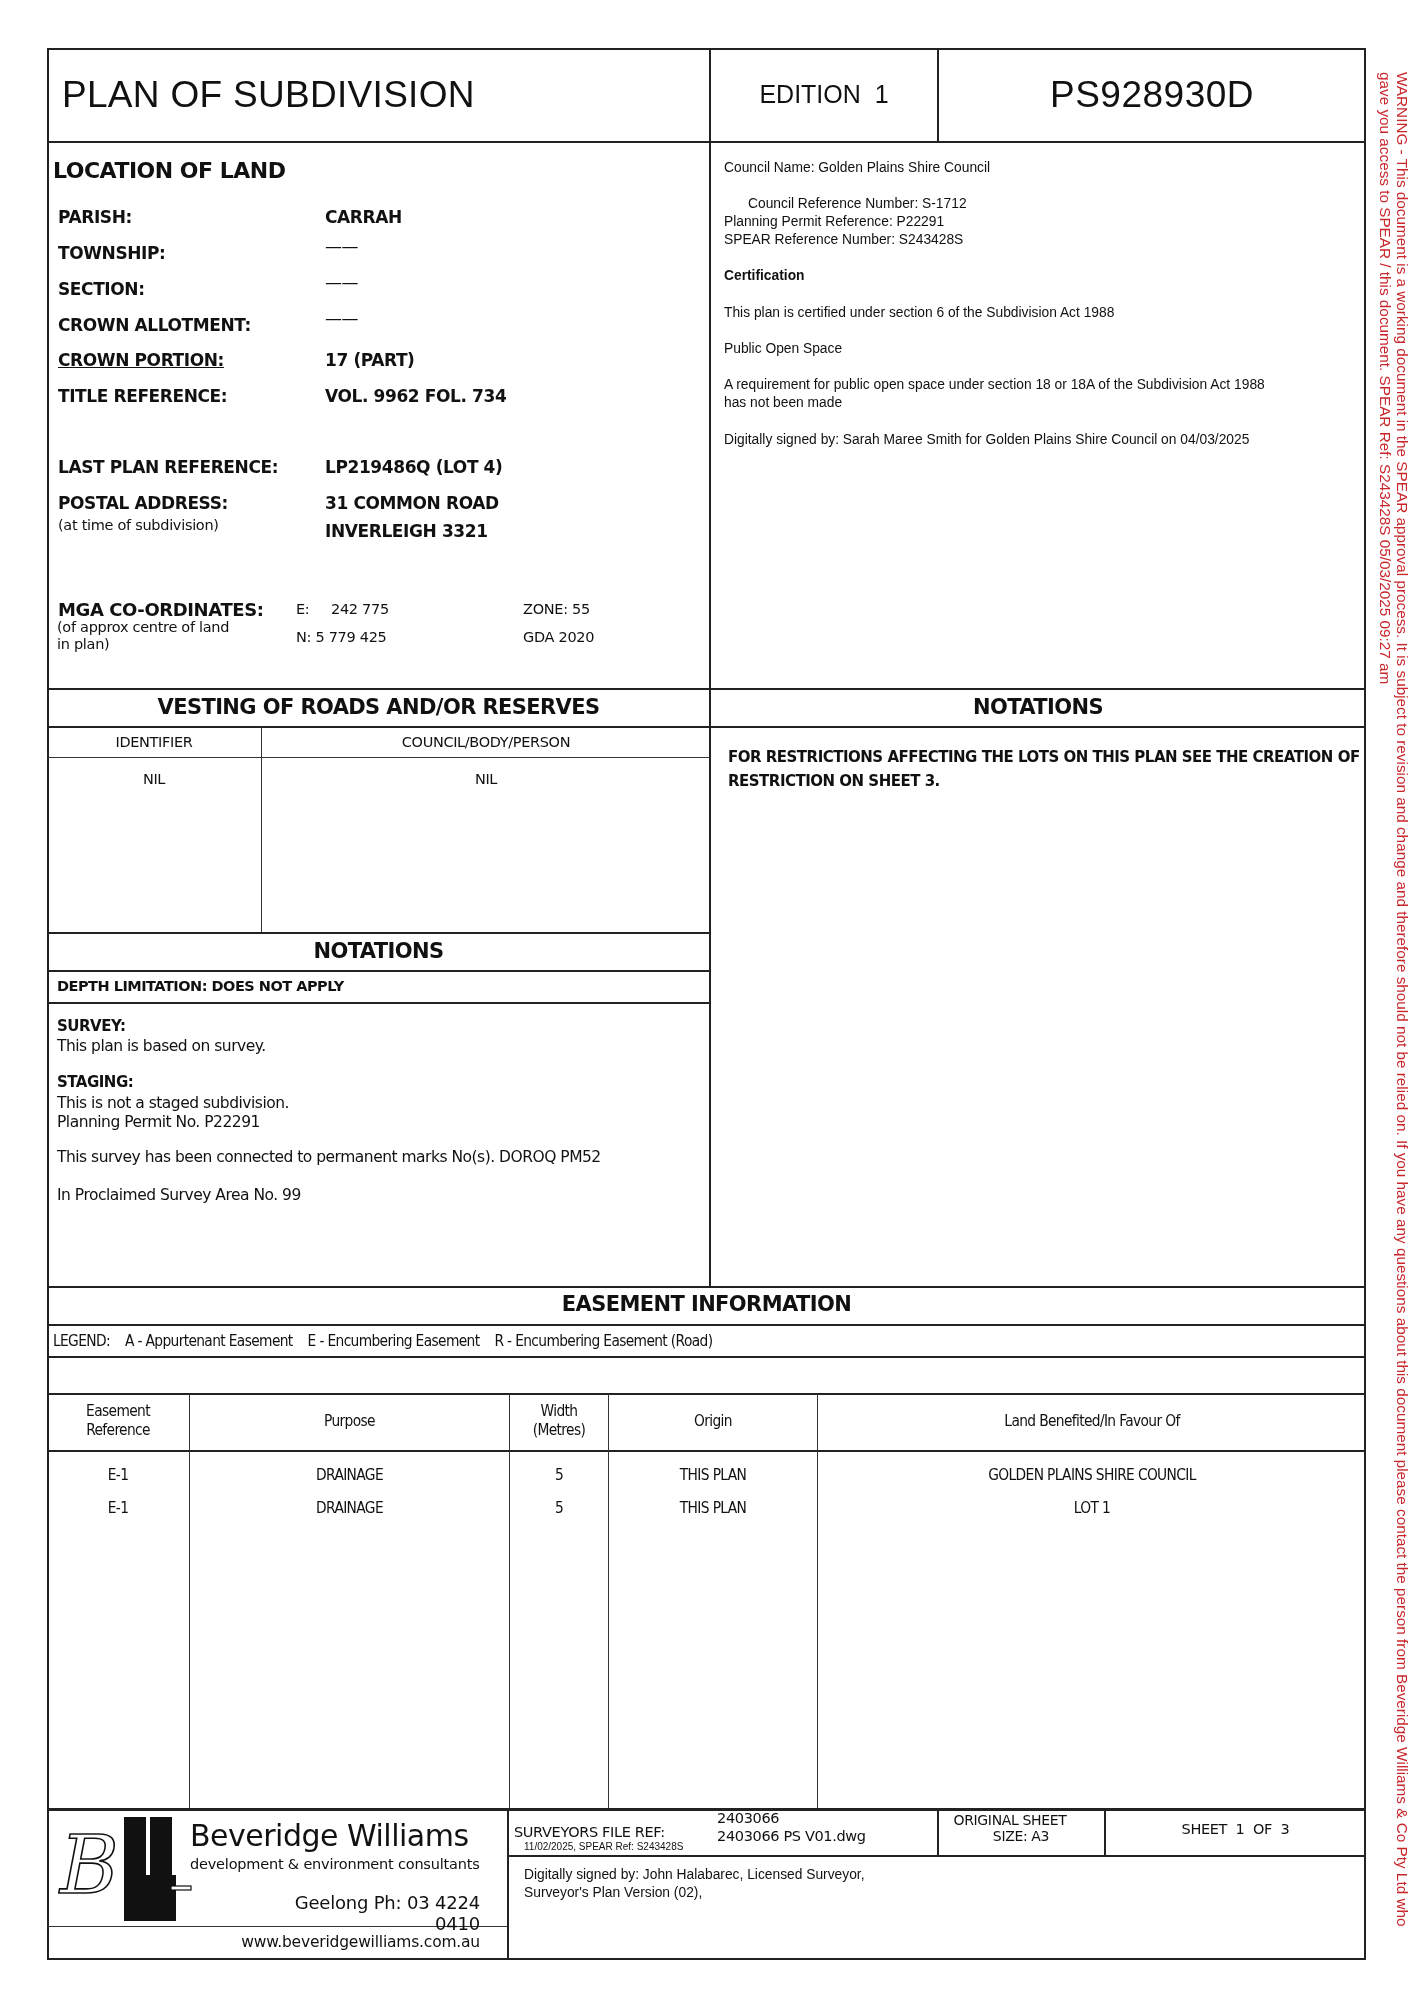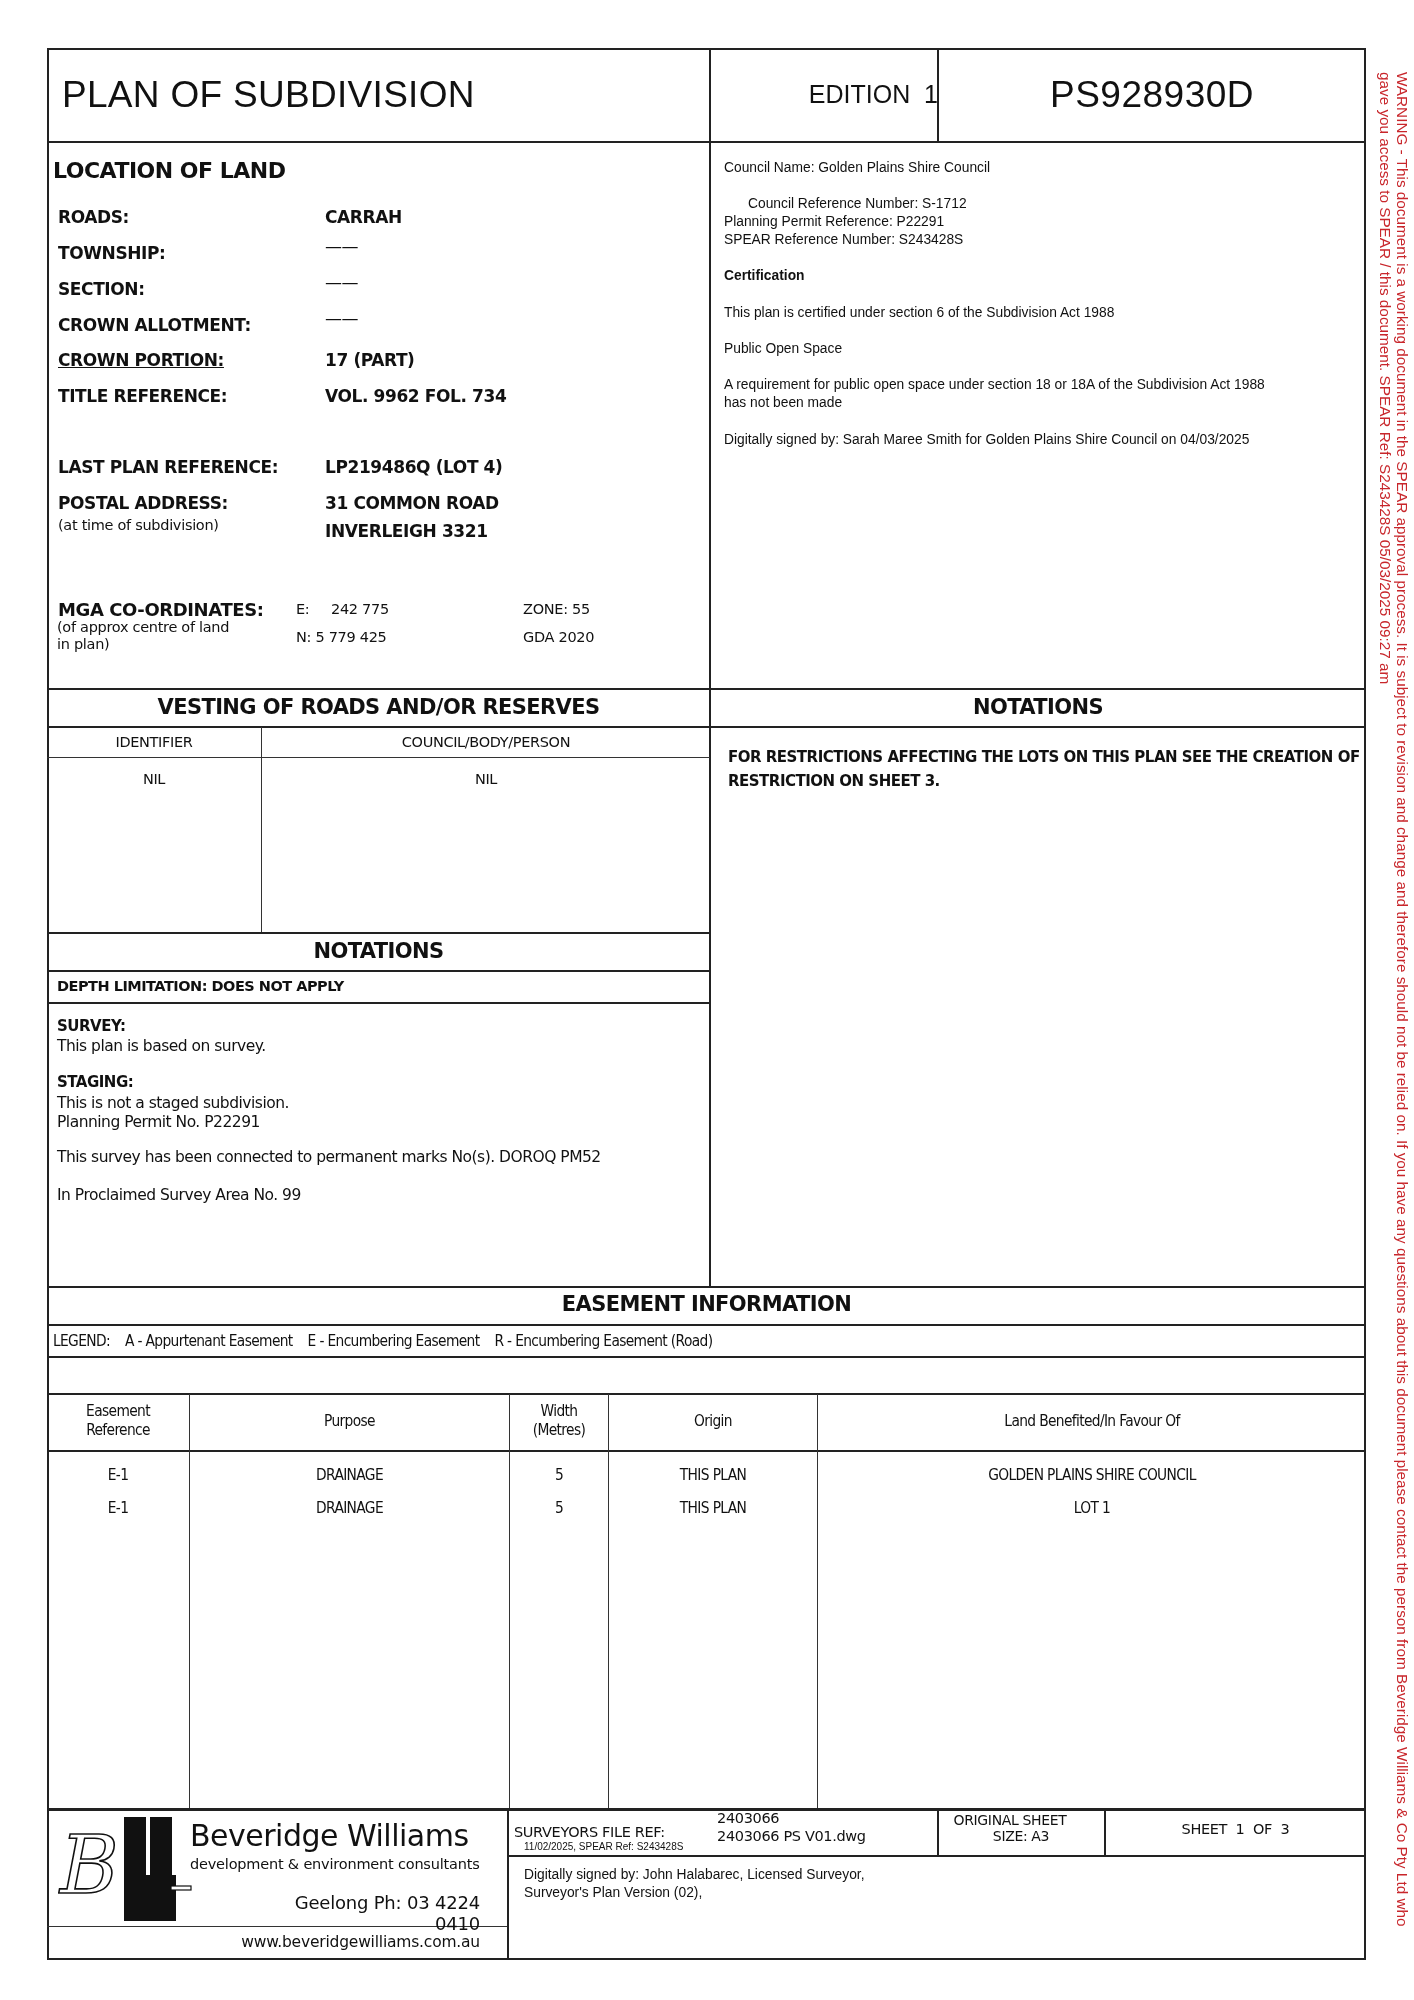--- a/index.html
+++ b/index.html
@@ -32,27 +32,27 @@
 </head>
 <body>
 
 <div class="frame"></div>
 
 <div class="hline" style="left:47px;top:141px;width:1319px;"></div>
 <div class="vline" style="left:709px;top:48px;height:640px;"></div>
 <div class="vline" style="left:937px;top:48px;height:94px;"></div>
 
 <div class="abs title-main" style="left:62px;top:74px;">PLAN OF SUBDIVISION</div>
-<div class="abs edition" style="left:710px;top:80px;width:228px;text-align:right;white-space:pre;">EDITION  1</div>
+<div class="abs edition" style="left:710px;top:80px;width:228px;text-align:center;white-space:pre;">EDITION  1</div>
 <div class="abs psnum" style="left:938px;top:74px;width:428px;text-align:center;">PS928930D</div>
 
 <div class="abs loc-h" style="left:53px;top:158px;">LOCATION OF LAND</div>
 
 <div>
-  <div class="abs lbl" style="left:58px;top:207px;">ROADS:</div>
+  <div class="abs lbl" style="left:58px;top:207px;">PARISH:</div>
   <div class="abs lbl" style="left:325px;top:207px;">CARRAH</div>
 
   <div class="abs lbl" style="left:58px;top:243px;">TOWNSHIP:</div>
   <div class="abs lbl" style="left:325px;top:236px;font-weight:normal;">——</div>
 
   <div class="abs lbl" style="left:58px;top:279px;">SECTION:</div>
   <div class="abs lbl" style="left:325px;top:272px;font-weight:normal;">——</div>
 
   <div class="abs lbl" style="left:58px;top:315px;">CROWN ALLOTMENT:</div>
   <div class="abs lbl" style="left:325px;top:308px;font-weight:normal;">——</div>

